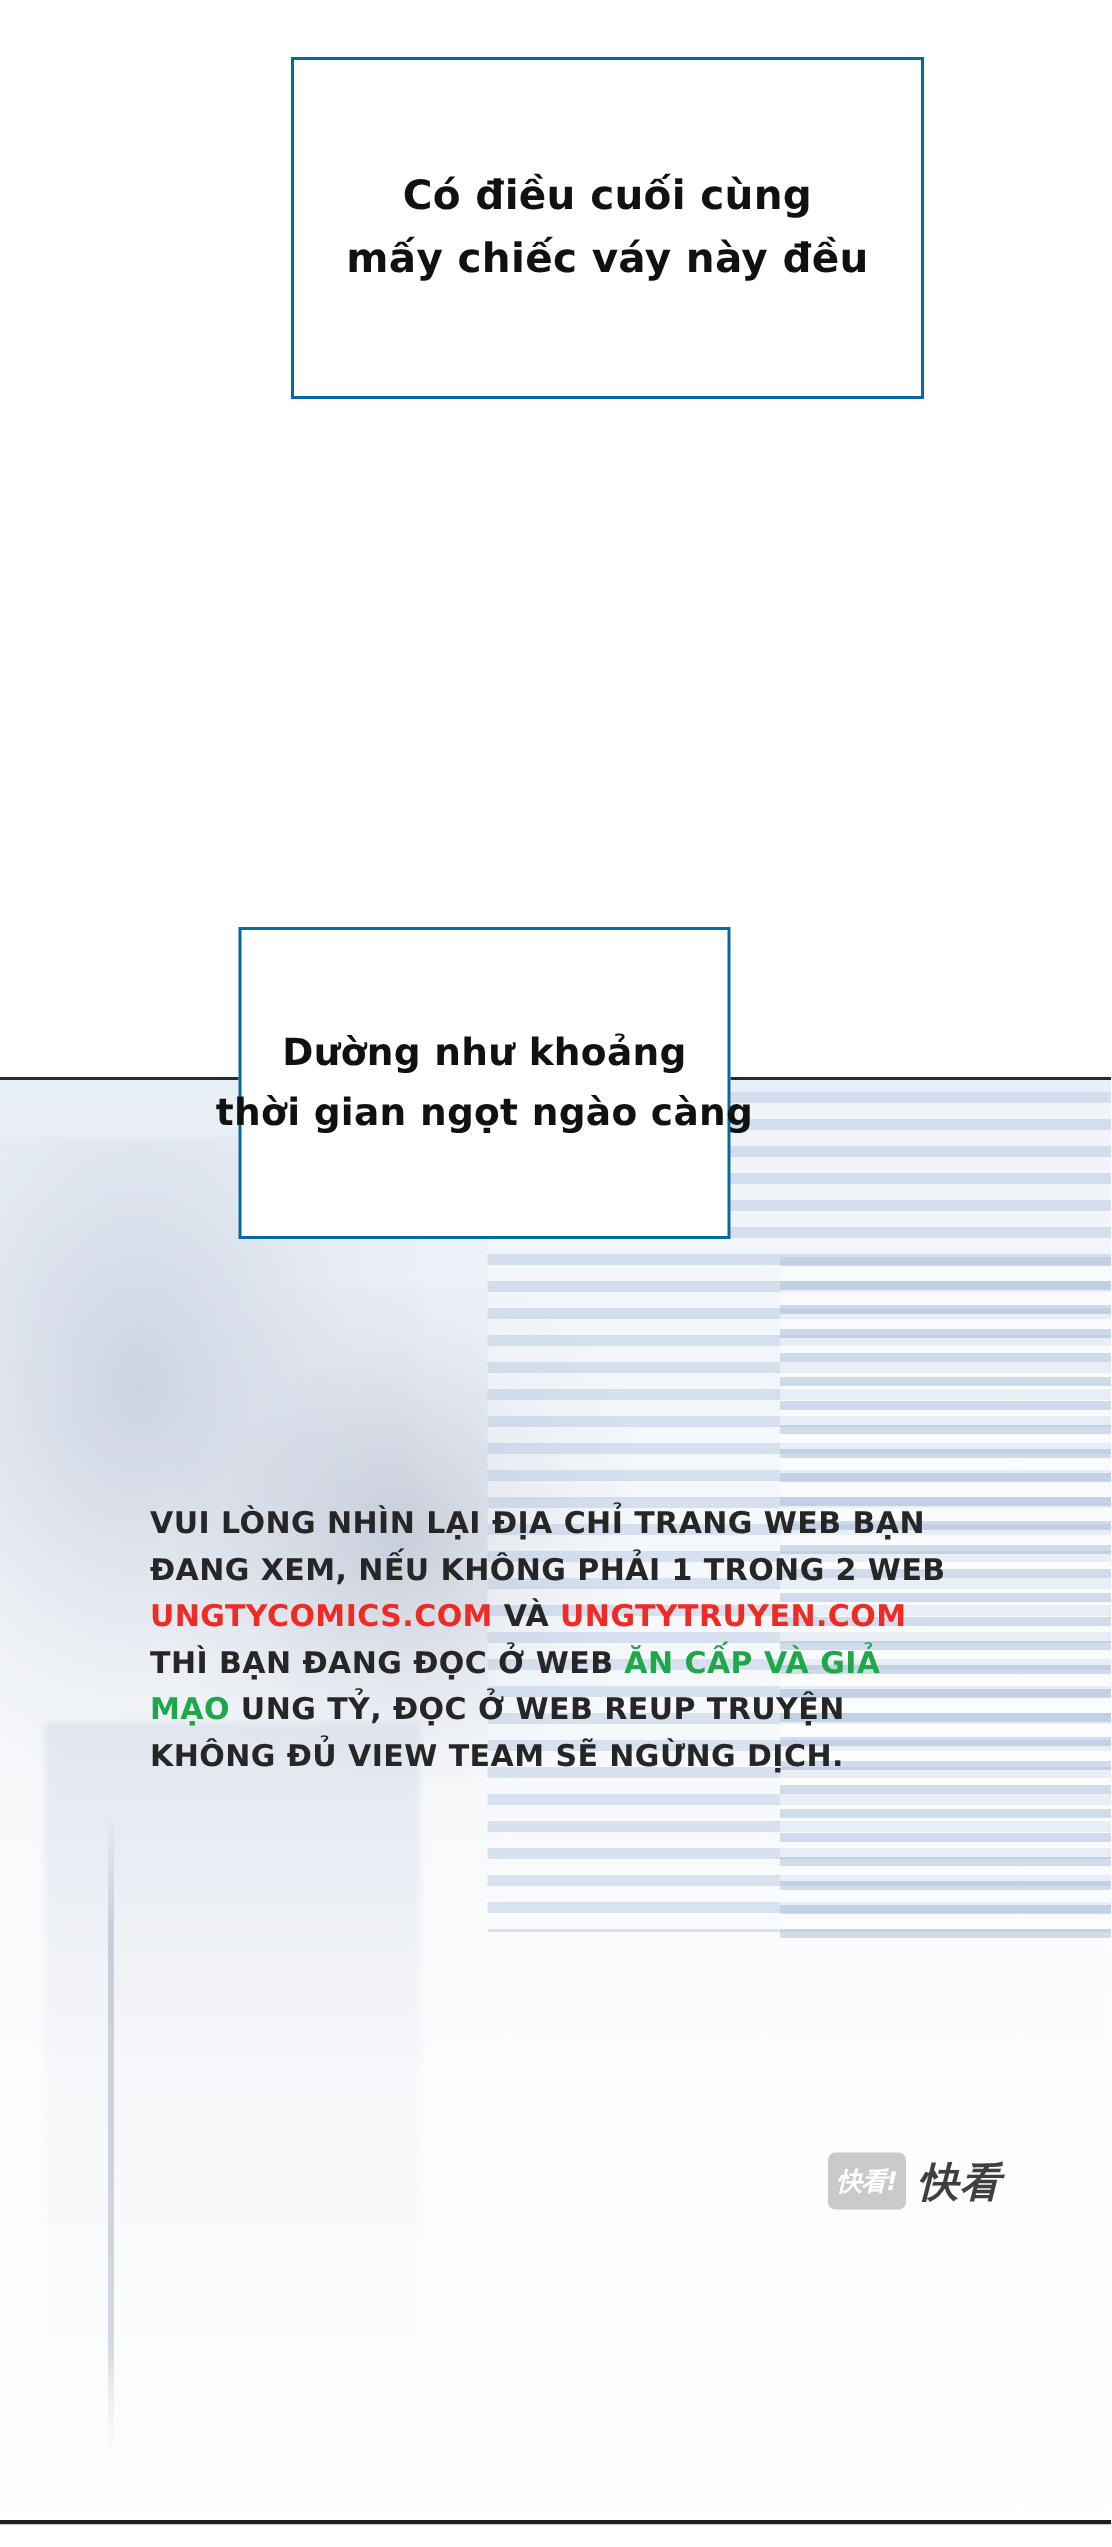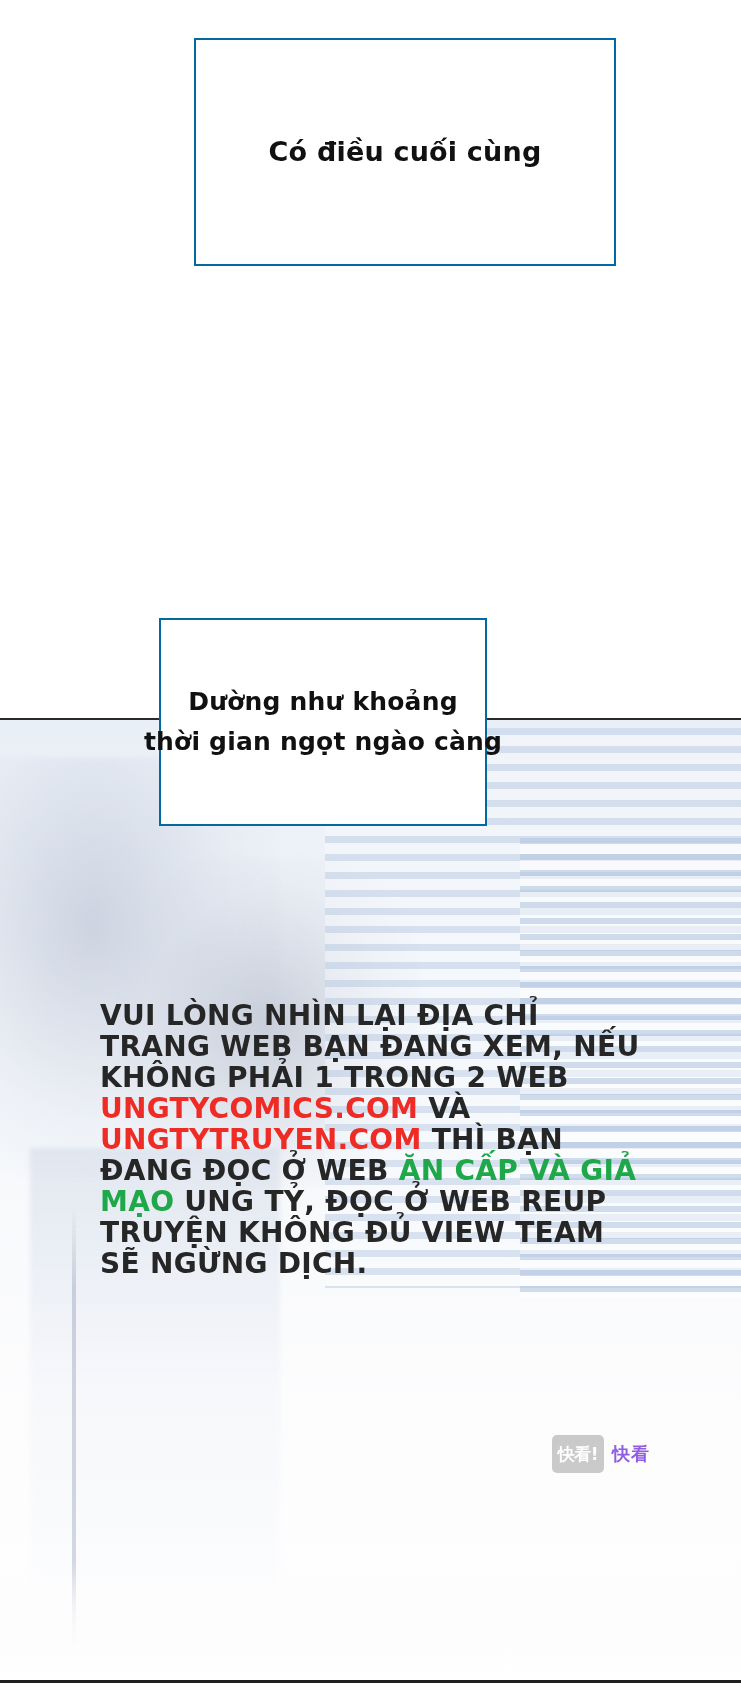--- a/index.html
+++ b/index.html
@@ -158,60 +158,61 @@
     line-height: 40px;
   }
 
   
   .notice {
     position: absolute;
     left: 100px;
     top: 1000px;
     width: 545px;
     font-family: "DejaVu Sans", sans-serif;
-    font-size: 28px;
+    font-size: 20px;
     line-height: 31px;
     font-weight: 700;
     letter-spacing: 0.3px;
     color: #262626;
     text-transform: uppercase;
   }
   .notice .red {
     color: #ee2b24;
   }
   .notice .green {
     color: #1fa84a;
   }
 
   
   .watermark {
     position: absolute;
     left: 552px;
     top: 1435px;
     display: flex;
-    align-items: center;
+    align-items: flex-end;
     gap: 8px;
     opacity: 0.75;
+    font-style: italic;
   }
   .wm-badge {
     width: 52px;
     height: 38px;
     background: #b9b9b9;
     border-radius: 5px;
     display: flex;
     align-items: center;
     justify-content: center;
     color: #ffffff;
     font-size: 17px;
     font-weight: 700;
     letter-spacing: -0.5px;
   }
   .wm-text {
-    color: #6d28d9;
-    font-size: 18px;
+    color: #000000;
+    font-size: 27px;
     font-weight: 700;
     letter-spacing: 1px;
   }
 </style>
 </head>
 <body>
 
 <div class="page">
 
   <div class="bg-panel">
@@ -221,20 +222,21 @@
     <div class="blinds"></div>
     <div class="blinds-2"></div>
     <div class="soft-blob-c"></div>
     <div class="wall-edge"></div>
     <div class="floor-shade"></div>
     <div class="bg-bottom-line"></div>
   </div>
 
   <div class="caption-box" id="caption-1">
     <div class="caption-line">Có điều cuối cùng</div>
+    <div class="caption-line">mấy chiếc váy này đều</div>
   </div>
 
   <div class="caption-box" id="caption-2">
     <div class="caption-line">Dường như khoảng</div>
     <div class="caption-line">thời gian ngọt ngào càng</div>
   </div>
 
   <div class="notice" id="notice-block"><span>VUI LÒNG NHÌN LẠI ĐỊA CHỈ TRANG WEB BẠN ĐANG XEM, NẾU KHÔNG PHẢI 1 TRONG 2 WEB </span><span class="red">UNGTYCOMICS.COM</span><span> VÀ </span><span class="red">UNGTYTRUYEN.COM</span><span> THÌ BẠN ĐANG ĐỌC Ở WEB </span><span class="green">ĂN CẤP VÀ GIẢ MẠO</span><span> UNG TỶ, ĐỌC Ở WEB REUP TRUYỆN KHÔNG ĐỦ VIEW TEAM SẼ NGỪNG DỊCH.</span></div>
 
   <div class="watermark">

